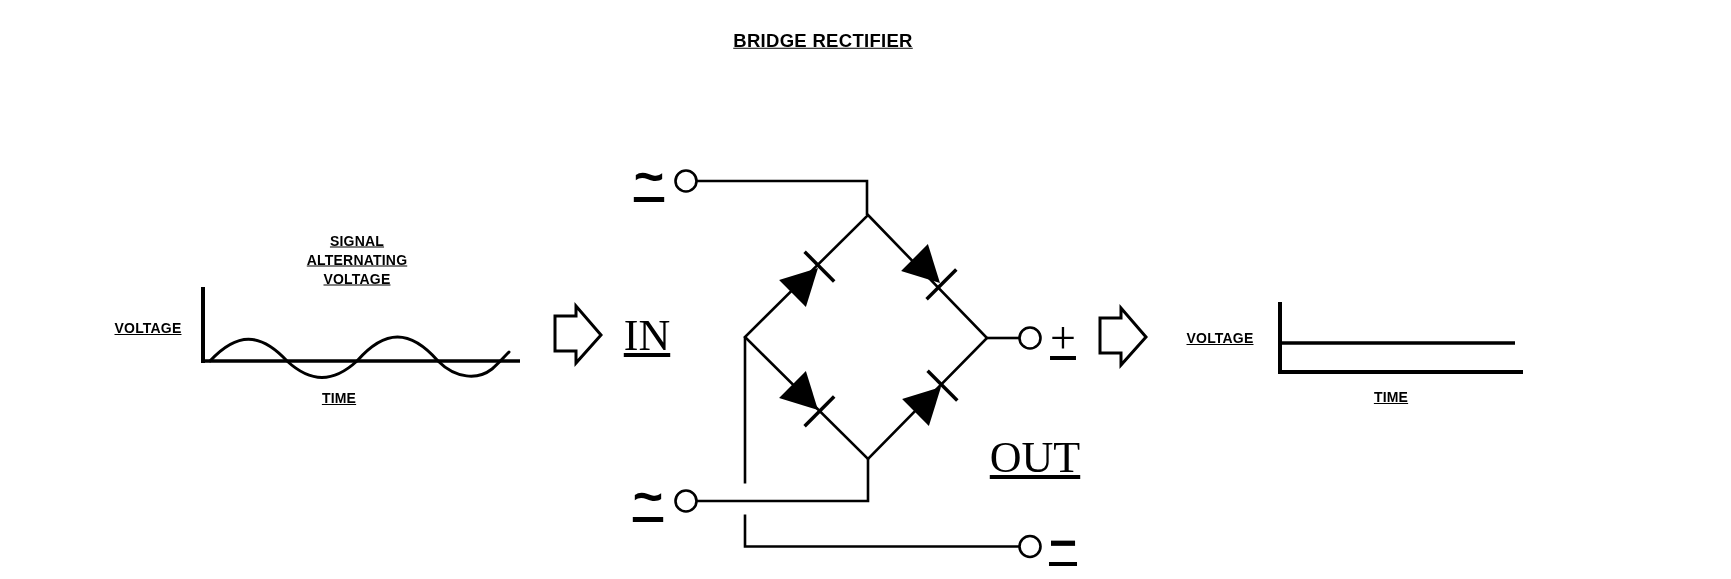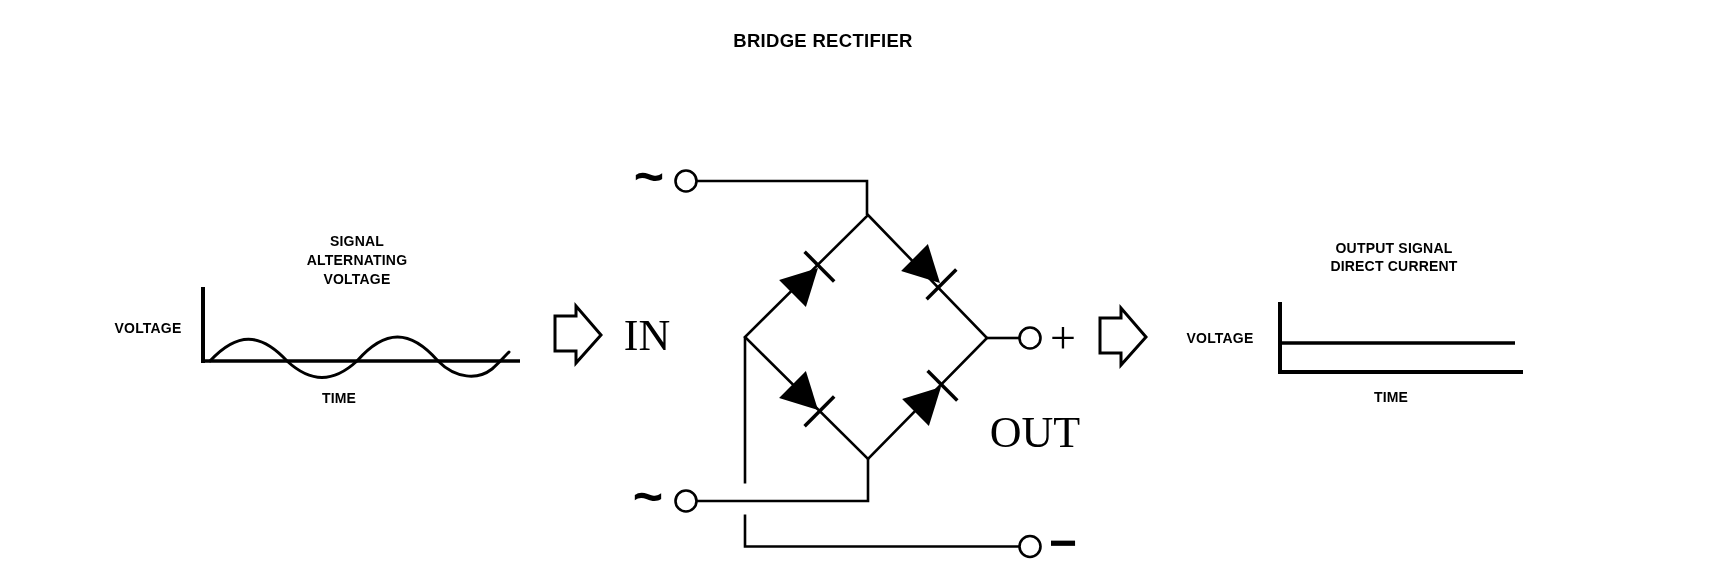--- a/index.html
+++ b/index.html
@@ -3,21 +3,21 @@
 <meta charset="utf-8">
 <style>
   html,body{margin:0;padding:0;background:#ffffff;}
   #stage{
     position:relative;width:1731px;height:579px;background:#ffffff;overflow:hidden;
     font-family:"Liberation Sans", sans-serif;color:#000;
   }
   #wiring{position:absolute;left:0;top:0;z-index:1;}
   .lbl{
     position:absolute;z-index:2;transform:translate(-50%,-50%);
-    white-space:pre;color:#000;line-height:1;
+    white-space:pre;color:#000;line-height:1;text-decoration:underline;
   }
   .b14{font-weight:bold;font-size:14px;letter-spacing:.2px;}
   .title{font-weight:bold;font-size:18.5px;letter-spacing:.3px;}
   .serif{font-family:"Liberation Serif", serif;font-size:44px;font-weight:normal;}
   .heading{display:flex;flex-direction:column;align-items:center;gap:0;}
   .heading span{font-weight:bold;font-size:14px;letter-spacing:.2px;line-height:19px;text-align:center;}
   .heading.right span{line-height:18px;}
   .tilde{font-weight:bold;font-size:52px;}
   .plus{font-family:"Liberation Serif", serif;font-size:46px;font-weight:normal;}
   .minus{font-weight:bold;font-size:48px;}
@@ -95,22 +95,18 @@
   <div class="lbl b14" style="left:339px;top:398px;">TIME</div>
 
   <div class="lbl serif" style="left:647px;top:336px;">IN</div>
 
   <div class="lbl tilde" style="left:649px;top:176px;">~</div>
   <div class="lbl tilde" style="left:648px;top:496px;">~</div>
 
   <div class="lbl plus" style="left:1063px;top:338px;">+</div>
   <div class="lbl minus" style="left:1063px;top:543px;">−</div>
 
-  <div class="lbl serif" style="left:1035px;top:433px;">OUT</div>
+  <div class="lbl serif" style="left:1035px;top:458px;">OUT</div>
 
-  <div class="lbl heading right" style="left:1394px;top:257px;">
-    <span>OUTPUT SIGNAL</span>
-    <span>DIRECT CURRENT</span>
-  </div>
   <div class="lbl b14" style="left:1220px;top:338px;">VOLTAGE</div>
   <div class="lbl b14" style="left:1391px;top:397px;">TIME</div>
 
 </div>
 
 </body></html>

